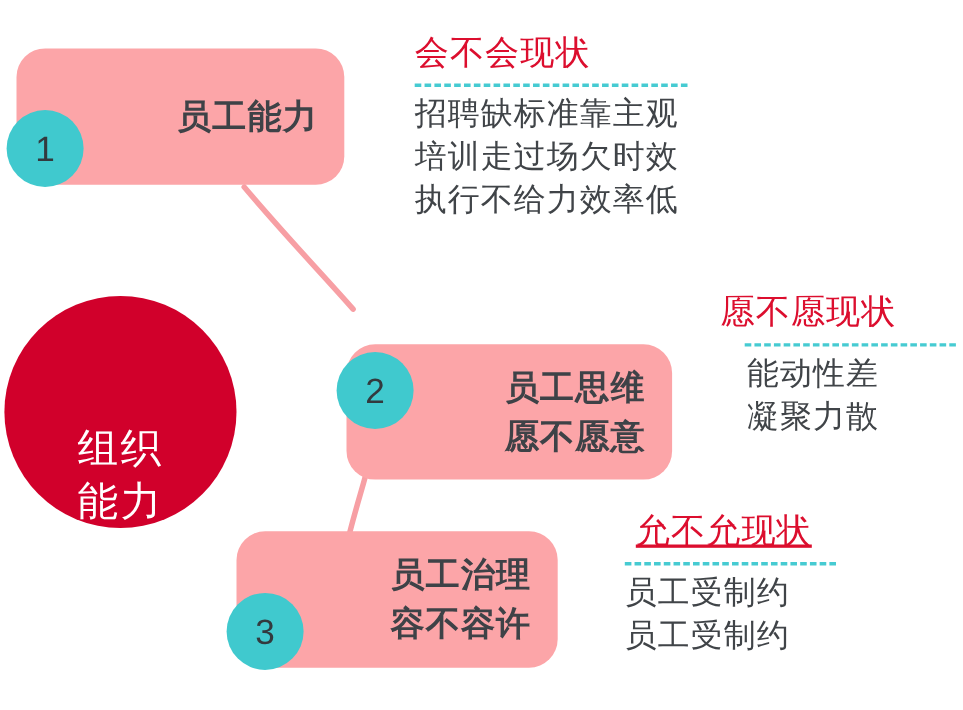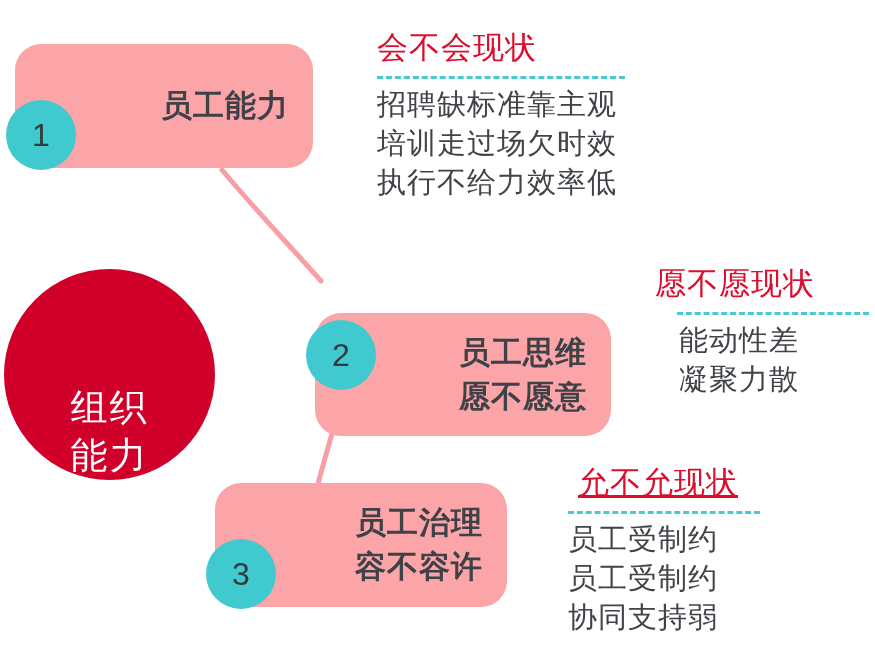--- a/index.html
+++ b/index.html
@@ -184,17 +184,16 @@
       <div class="note-line">凝聚力散</div>
     </div>
   </div>
 
   <div class="note" id="note-3">
     <div class="note-title">允不允现状</div>
     <div class="note-divider"></div>
     <div class="note-body">
       <div class="note-line">员工受制约</div>
       <div class="note-line">员工受制约</div>
-      <div class="note-line">协同支持弱</div>
     </div>
   </div>
 
 </div>
 
 </body></html>

